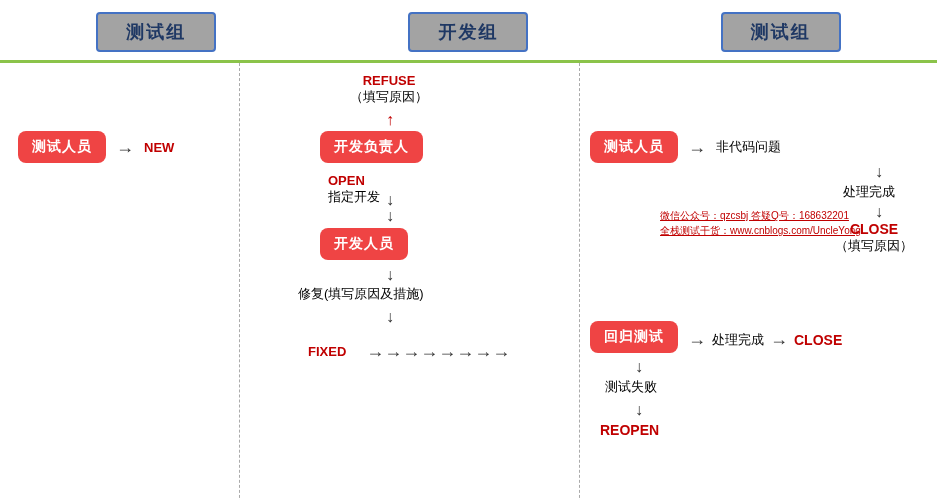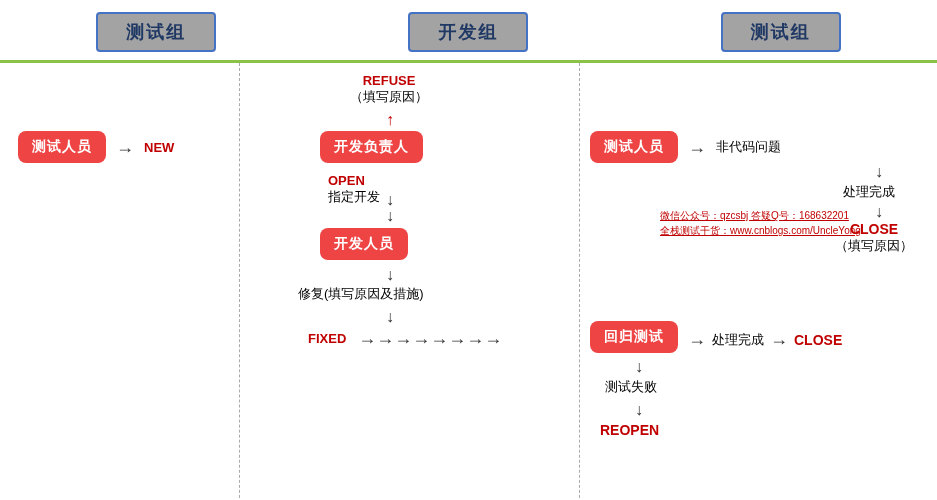--- a/index.html
+++ b/index.html
@@ -149,21 +149,21 @@
     </div>
 
     <div class="flow-item" style="top: 203px; left: 146px; font-size:16px; color:#333;">↓</div>
 
     <div class="flow-item" style="top: 222px; left: 58px;">
       <div class="label-black">修复(填写原因及措施)</div>
     </div>
 
     <div class="flow-item" style="top: 245px; left: 146px; font-size:16px; color:#333;">↓</div>
 
-    <div class="flow-item" style="top: 265px; left: 68px; display: flex; align-items: center; gap: 12px;">
+    <div class="flow-item" style="top: 278px; left: 68px; display: flex; align-items: center; gap: 20px;">
       <span class="label-red">FIXED</span>
       <span style="font-size:18px; color:#333;">→→→→→→→→</span>
     </div>
 
   </div>
 
   <div class="col-right">
 
     <div class="flow-item" style="top: 68px; left: 10px; display: flex; align-items: center; gap: 6px;">
       <div class="node">测试人员</div>

